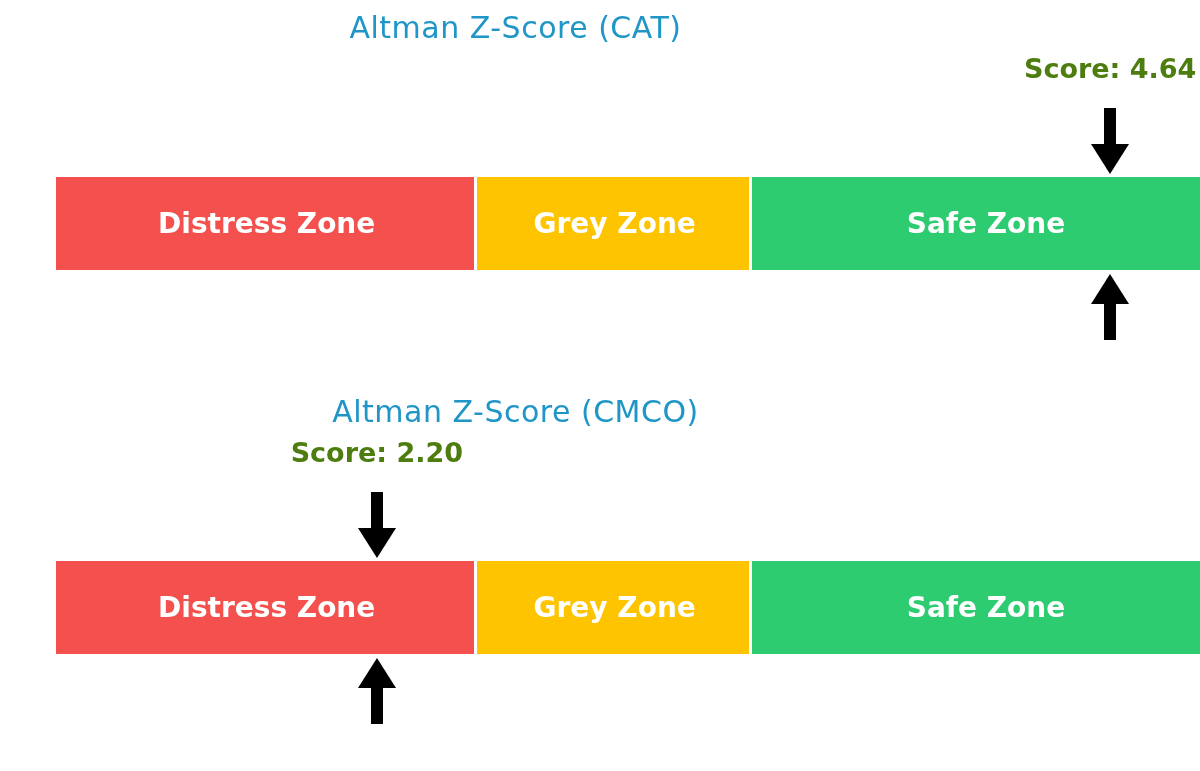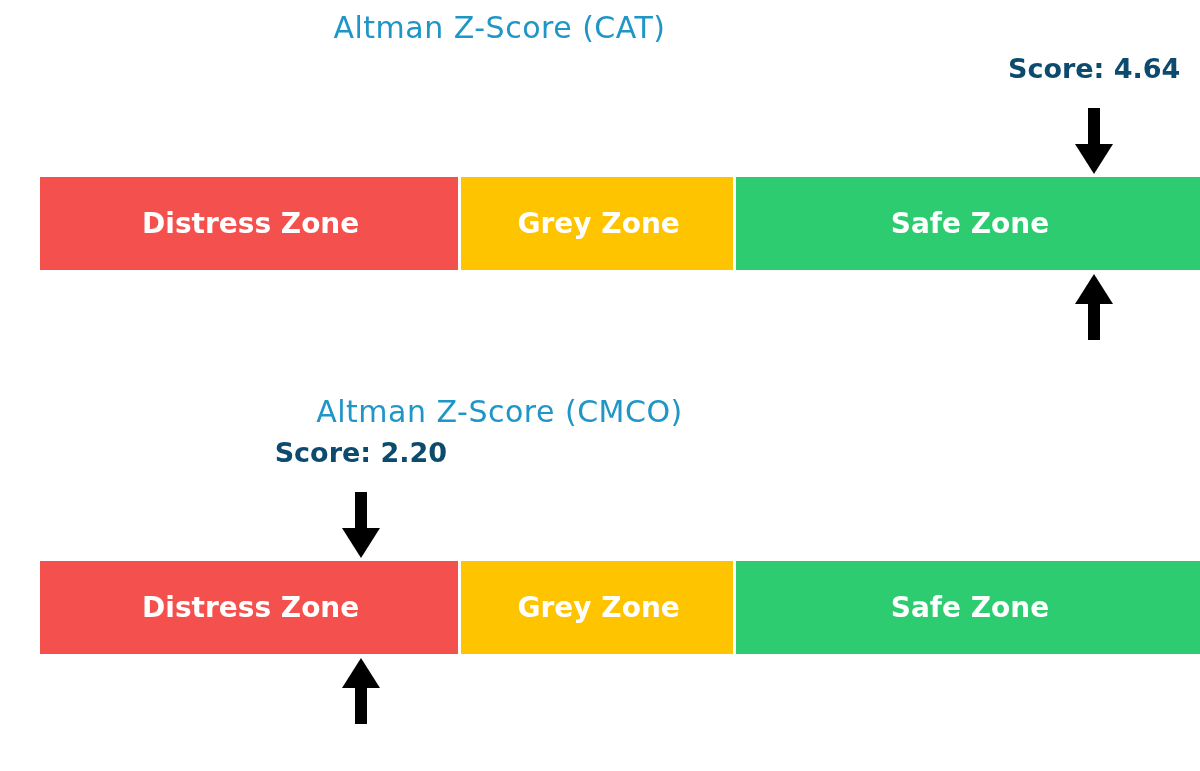--- a/index.html
+++ b/index.html
@@ -9,21 +9,21 @@
   body {
     width: 1200px;
     height: 771px;
     background: #ffffff;
     position: relative;
     overflow: hidden;
     font-family: "DejaVu Sans", "Liberation Sans", sans-serif;
   }
   .chart {
     position: absolute;
-    left: 0;
+    left: 16px;
     width: 999px;
     height: 384px;
     text-decoration: underline;
   }
   #chart-0 { top: 0; }
   #chart-1 { top: 384px; height: 387px; }
 
   .chart-title {
     position: absolute;
     top: 10px;
@@ -47,21 +47,21 @@
   }
 
   .marker {
     position: absolute;
     transform: translateX(-50%);
   }
   .score-label {
     top: 53px;
     font-size: 27px;
     font-weight: bold;
-    color: #0c4a6e;
+    color: #4d7c0f;
     white-space: nowrap;
     line-height: 1.2;
   }
   .arrow {
     width: 40px;
     height: 66px;
   }
   .arrow svg { display: block; }
   .arrow-down { top: 108px; }
   .arrow-up   { top: 274px; }

